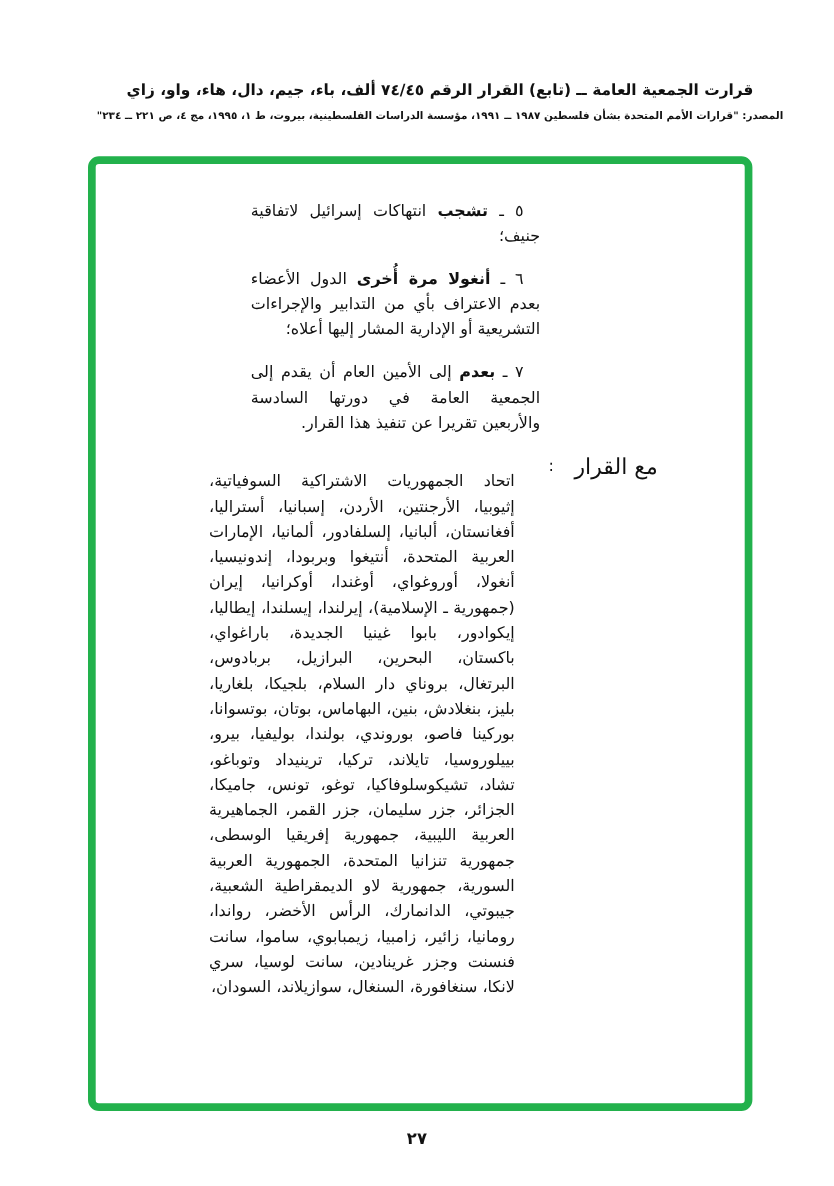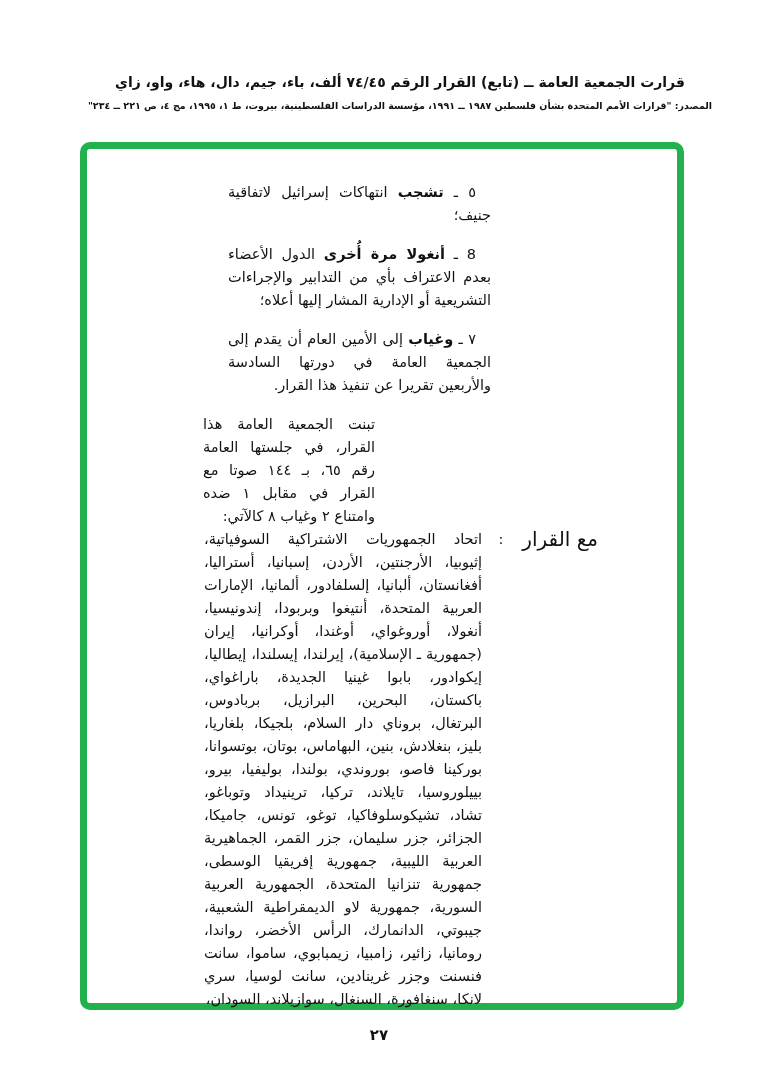--- a/index.html
+++ b/index.html
@@ -70,21 +70,21 @@
   .colon-sep{
     flex:none;width:38px;
     text-align:center;
     font-size:14.5px;line-height:23px;
   }
   .countries{
     flex:none;width:278px;
     font-size:14.5px;
     line-height:23px;
     text-align:justify;
-    margin:0;
+    margin:14px;
   }
   .page-number{
     position:absolute;
     top:1026px;left:0;right:0;
     text-align:center;
     font-size:15px;font-weight:bold;
   }
 </style>
 </head>
 <body>
@@ -95,28 +95,27 @@
 </div>
 
 <div class="green-box">
   <div class="box-content">
 
     <div class="clauses">
       <p class="clause">
         <span>٥ ـ </span><span class="bold">تشجب</span><span> انتهاكات إسرائيل لاتفاقية جنيف؛</span>
       </p>
       <p class="clause">
-        <span>8 ـ </span><span class="bold">أنغولا مرة أُخرى</span><span> الدول الأعضاء بعدم الاعتراف بأي من التدابير والإجراءات التشريعية أو الإدارية المشار إليها أعلاه؛</span>
+        <span>٦ ـ </span><span class="bold">أنغولا مرة أُخرى</span><span> الدول الأعضاء بعدم الاعتراف بأي من التدابير والإجراءات التشريعية أو الإدارية المشار إليها أعلاه؛</span>
       </p>
       <p class="clause">
-        <span>٧ ـ </span><span class="bold">وغياب</span><span> إلى الأمين العام أن يقدم إلى الجمعية العامة في دورتها السادسة والأربعين تقريرا عن تنفيذ هذا القرار.</span>
+        <span>٧ ـ </span><span class="bold">بعدم</span><span> إلى الأمين العام أن يقدم إلى الجمعية العامة في دورتها السادسة والأربعين تقريرا عن تنفيذ هذا القرار.</span>
       </p>
     </div>
 
-    <p class="vote-summary">تبنت الجمعية العامة هذا القرار، في جلستها العامة رقم ٦٥، بـ ١٤٤ صوتا مع القرار في مقابل ١ ضده وامتناع ٢ وغياب ٨ كالآتي:</p>
 
     <div class="with-row">
       <span class="with-label">مع القرار</span>
       <span class="colon-sep">:</span>
       <p class="countries">اتحاد الجمهوريات الاشتراكية السوفياتية، إثيوبيا، الأرجنتين، الأردن، إسبانيا، أستراليا، أفغانستان، ألبانيا، إلسلفادور، ألمانيا، الإمارات العربية المتحدة، أنتيغوا وبربودا، إندونيسيا، أنغولا، أوروغواي، أوغندا، أوكرانيا، إيران (جمهورية ـ الإسلامية)، إيرلندا، إيسلندا، إيطاليا، إيكوادور، بابوا غينيا الجديدة، باراغواي، باكستان، البحرين، البرازيل، بربادوس، البرتغال، بروناي دار السلام، بلجيكا، بلغاريا، بليز، بنغلادش، بنين، البهاماس، بوتان، بوتسوانا، بوركينا فاصو، بوروندي، بولندا، بوليفيا، بيرو، بييلوروسيا، تايلاند، تركيا، ترينيداد وتوباغو، تشاد، تشيكوسلوفاكيا، توغو، تونس، جاميكا، الجزائر، جزر سليمان، جزر القمر، الجماهيرية العربية الليبية، جمهورية إفريقيا الوسطى، جمهورية تنزانيا المتحدة، الجمهورية العربية السورية، جمهورية لاو الديمقراطية الشعبية، جيبوتي، الدانمارك، الرأس الأخضر، رواندا، رومانيا، زائير، زامبيا، زيمبابوي، ساموا، سانت فنسنت وجزر غرينادين، سانت لوسيا، سري لانكا، سنغافورة، السنغال، سوازيلاند، السودان،</p>
     </div>
 
   </div>
 </div>
 

